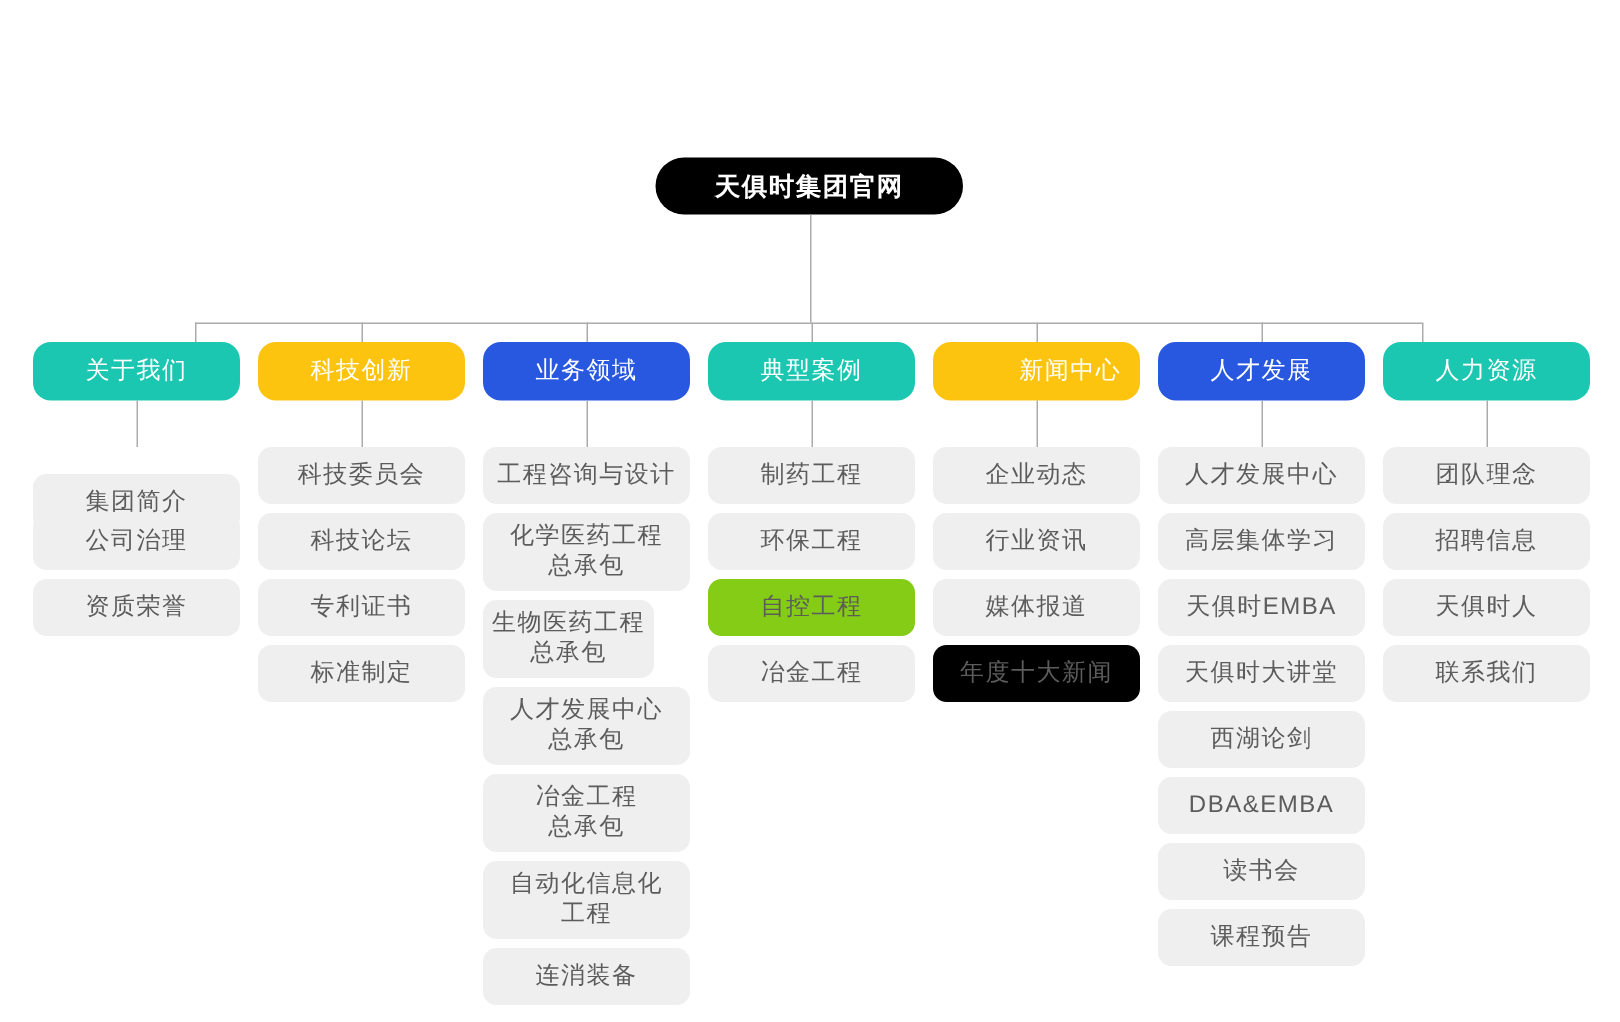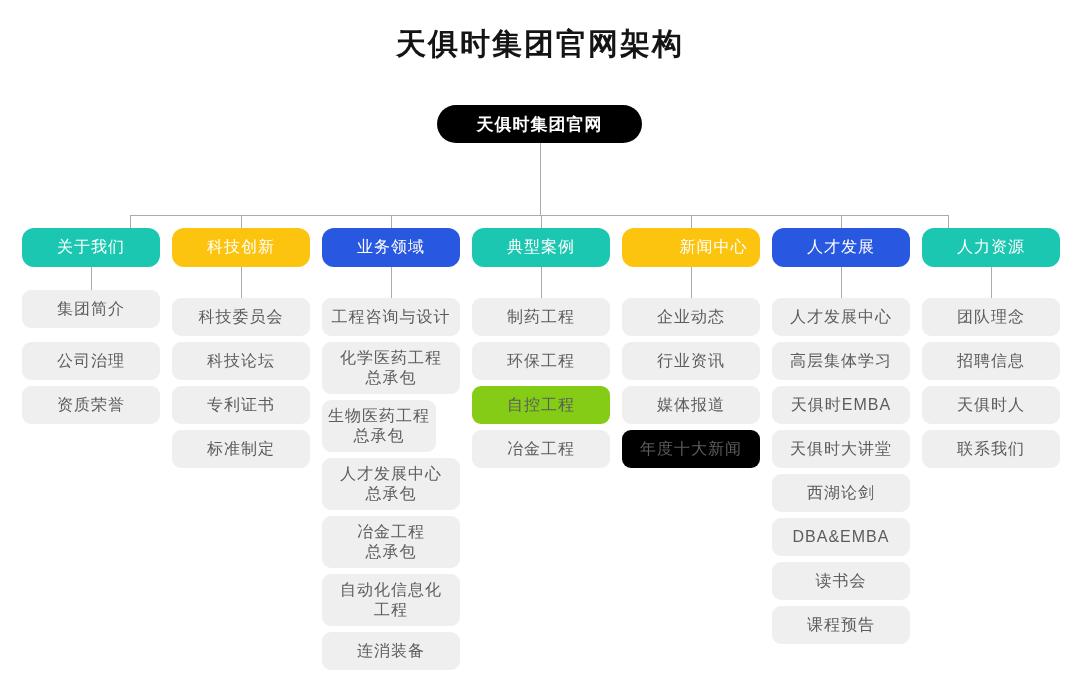--- a/index.html
+++ b/index.html
@@ -11,29 +11,28 @@
         text-align:center;box-sizing:border-box;}
   .root{border-radius:19px;color:#ffffff;font-size:17px;font-weight:bold;letter-spacing:1px;}
   .header{border-radius:12px;color:#ffffff;font-size:16px;font-weight:500;letter-spacing:1px;}
   .child{border-radius:9px;font-size:16px;line-height:1.22;white-space:pre-line;letter-spacing:1px;}
   .line{position:absolute;}
 </style>
 </head>
 <body>
 
 <div class="page">
-  <div class="title">天俱时集团官网架构</div>
   <div class="node root" id="root-node" style="left: 437px; top: 105px; width: 205px; height: 38px; background: #000000;">天俱时集团官网</div>
   <div id="chart">
       <div class="line" style="left: 540px; top: 143px; width: 1px; height: 72px; background: rgb(171, 171, 171);"></div>
       <div class="line" style="left: 130px; top: 215px; width: 818px; height: 1px; background: rgb(171, 171, 171);"></div>
       <div class="line" style="left: 130px; top: 215px; width: 1px; height: 13px; background: rgb(171, 171, 171);"></div>
       <div class="node header" style="left: 22px; top: 228px; width: 138px; height: 39px; background: rgb(27, 199, 177);">关于我们</div>
       <div class="line" style="left: 91px; top: 267px; width: 1px; height: 31px; background: rgb(171, 171, 171);"></div>
-      <div class="node child" style="left: 22px; top: 290px; width: 138px; height: 38px; background: rgb(239, 239, 239); color: rgb(92, 92, 92);">集团简介</div>
+      <div class="node child" style="left: 22px; top: 316px; width: 138px; height: 38px; background: rgb(239, 239, 239); color: rgb(92, 92, 92);">集团简介</div>
       <div class="node child" style="left: 22px; top: 342px; width: 138px; height: 38px; background: rgb(239, 239, 239); color: rgb(92, 92, 92);">公司治理</div>
       <div class="node child" style="left: 22px; top: 386px; width: 138px; height: 38px; background: rgb(239, 239, 239); color: rgb(92, 92, 92);">资质荣誉</div>
       <div class="line" style="left: 241px; top: 215px; width: 1px; height: 13px; background: rgb(171, 171, 171);"></div>
       <div class="node header" style="left: 172px; top: 228px; width: 138px; height: 39px; background: rgb(252, 196, 14);">科技创新</div>
       <div class="line" style="left: 241px; top: 267px; width: 1px; height: 31px; background: rgb(171, 171, 171);"></div>
       <div class="node child" style="left: 172px; top: 298px; width: 138px; height: 38px; background: rgb(239, 239, 239); color: rgb(92, 92, 92);">科技委员会</div>
       <div class="node child" style="left: 172px; top: 342px; width: 138px; height: 38px; background: rgb(239, 239, 239); color: rgb(92, 92, 92);">科技论坛</div>
       <div class="node child" style="left: 172px; top: 386px; width: 138px; height: 38px; background: rgb(239, 239, 239); color: rgb(92, 92, 92);">专利证书</div>
       <div class="node child" style="left: 172px; top: 430px; width: 138px; height: 38px; background: rgb(239, 239, 239); color: rgb(92, 92, 92);">标准制定</div>
       <div class="line" style="left: 391px; top: 215px; width: 1px; height: 13px; background: rgb(171, 171, 171);"></div>

